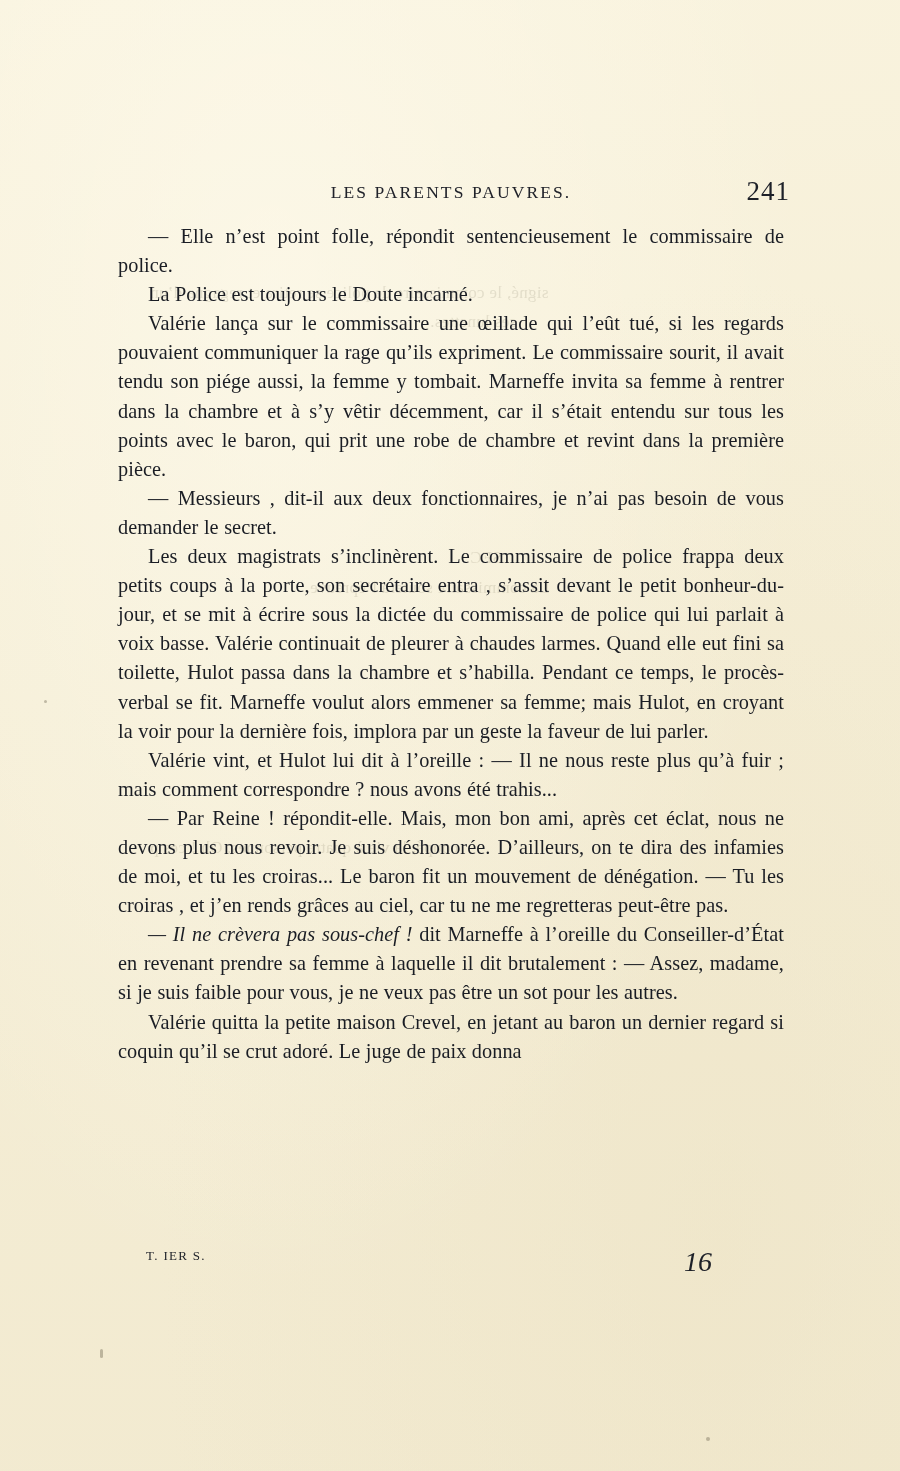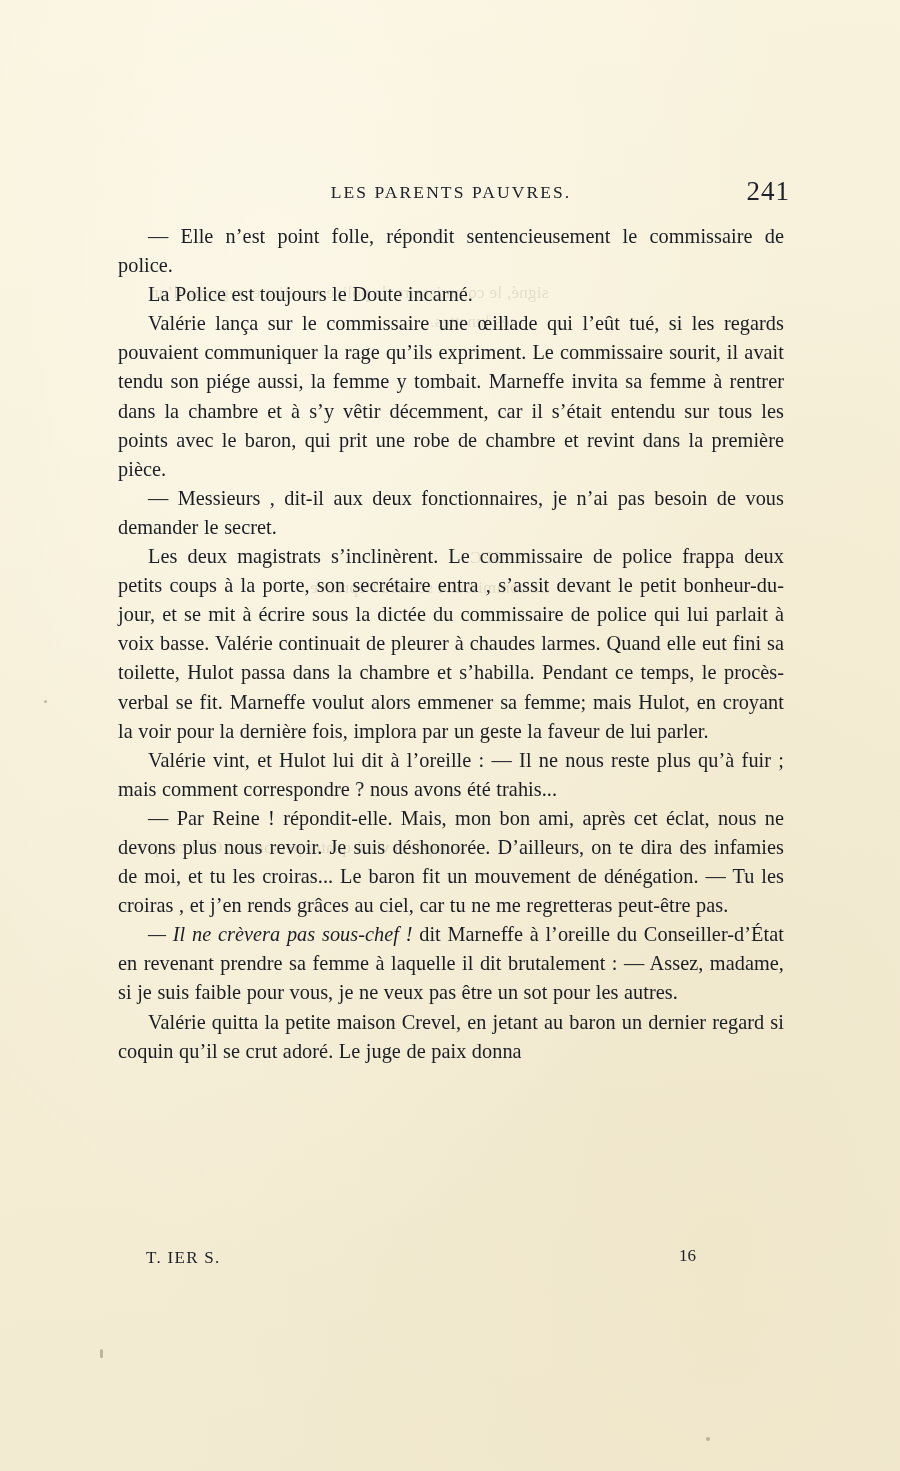--- a/index.html
+++ b/index.html
@@ -83,32 +83,33 @@
     position: absolute;
     left: 118px;
     top: 1248px;
     width: 666px;
     height: 26px;
   }
   .signature {
     position: absolute;
     left: 28px;
     top: 0;
-    font-size: 17px;
+    font-size: 13px;
     letter-spacing: 1.3px;
     color: #1d2028;
     font-variant: small-caps;
     text-transform: uppercase;
   }
   .sheetnum {
     position: absolute;
-    right: 88px;
+    right: 72px;
     top: -2px;
-    font-size: 17px;
+    font-size: 28px;
     color: #1d2028;
+    font-style: italic;
   }
   .speck {
     position: absolute;
     border-radius: 50%;
     background: rgba(90, 80, 60, 0.35);
   }
 </style>
 </head>
 <body>
 

